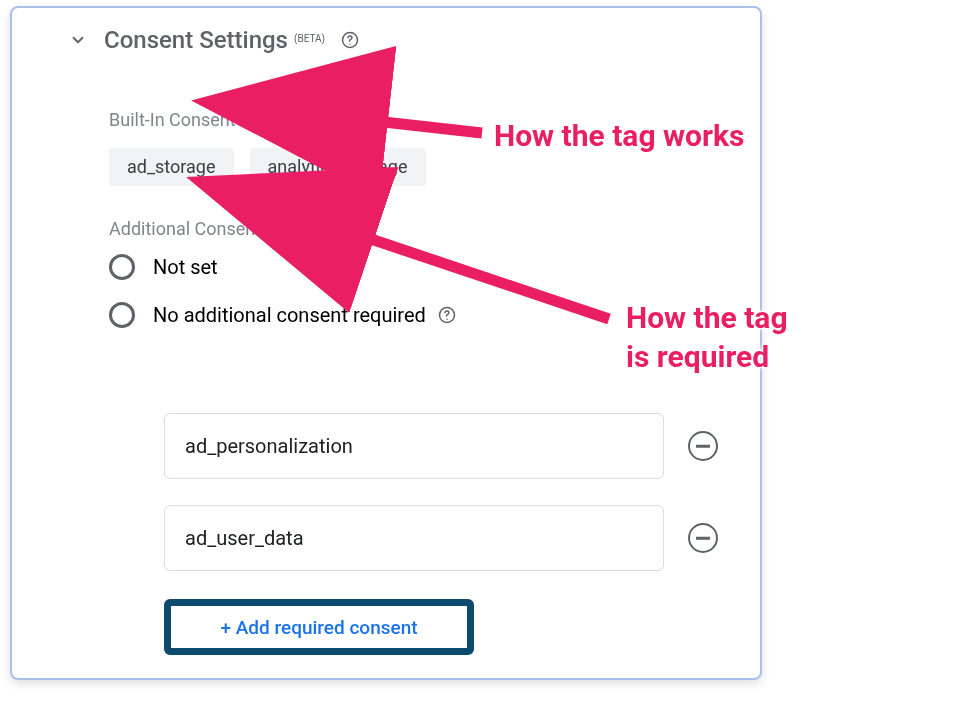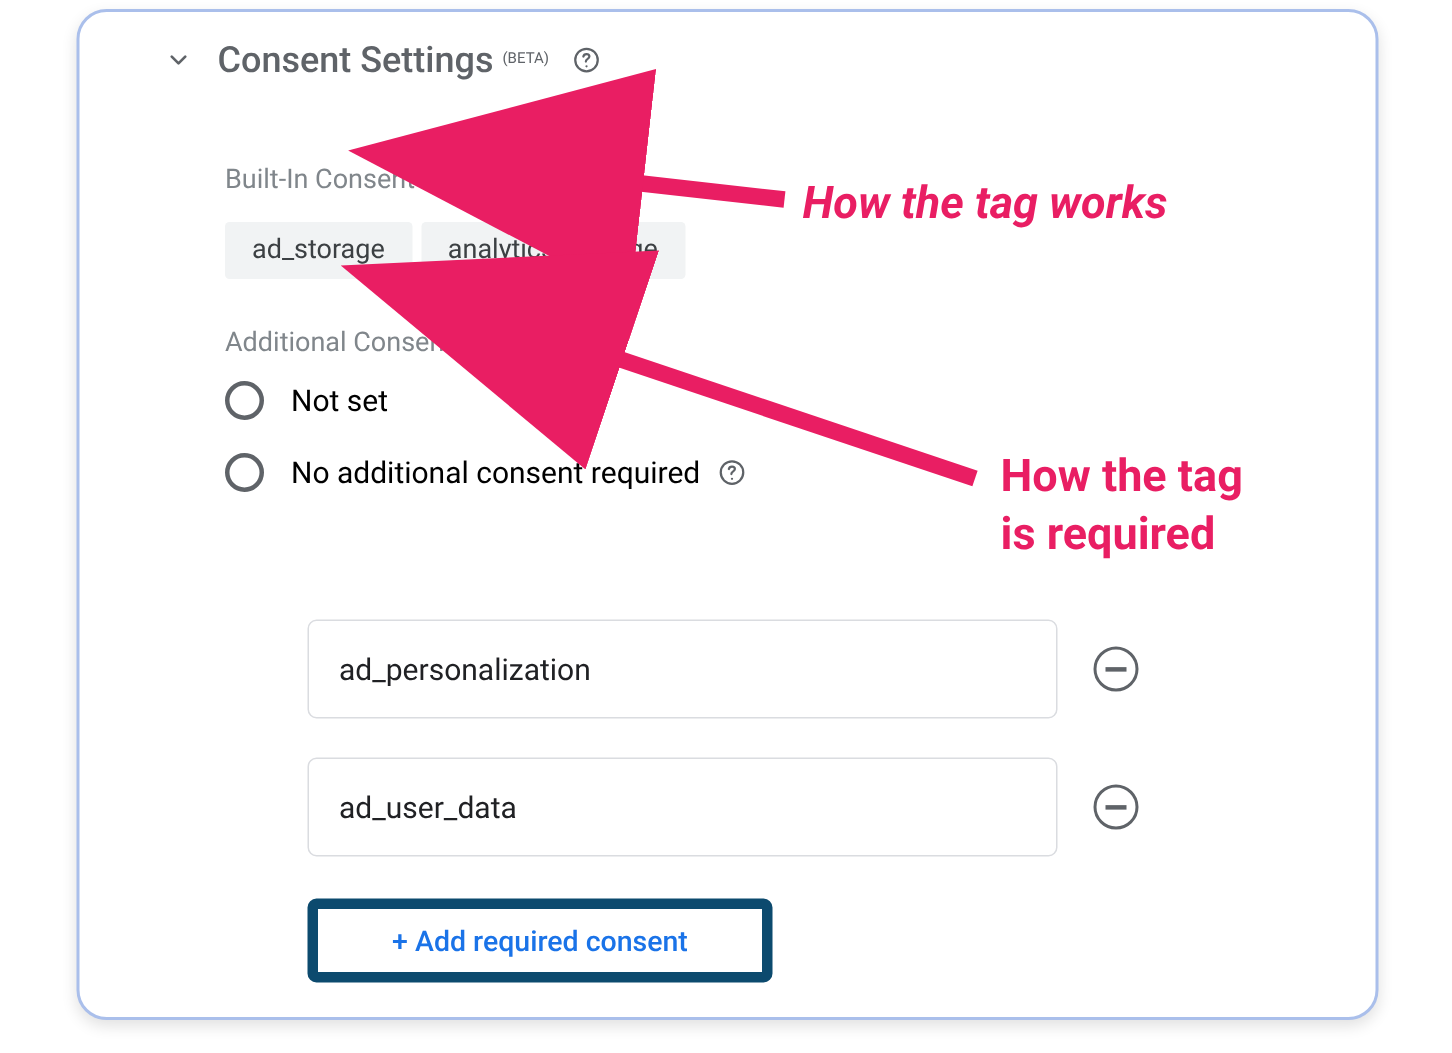--- a/index.html
+++ b/index.html
@@ -14,27 +14,26 @@
     width: 968px;
     height: 702px;
     position: relative;
     background: #fff;
     overflow: hidden;
   }
   .panel {
     position: absolute;
     left: 10px;
     top: 6px;
-    width: 868px;
+    width: 752px;
     height: 674px;
     border: 2px solid #aabfeb;
-    border-radius: 20px;
+    border-radius: 8px;
     background: #fff;
     box-shadow: 0 4px 10px rgba(0,0,0,0.12);
-    margin-left: 41px;
   }
 
   
   .header-row {
     position: absolute;
     left: 54px;
     top: 18px;
     display: flex;
     align-items: center;
     gap: 14px;
@@ -86,21 +85,21 @@
   .section-label {
     font-size: 18px;
     color: #80868b;
     font-weight: 400;
   }
   .chips {
     position: absolute;
     left: 97px;
     top: 140px;
     display: flex;
-    gap: 6px;
+    gap: 16px;
   }
   .chip {
     background: #f1f3f4;
     color: #3c4043;
     font-size: 18px;
     padding: 10px 18px;
     border-radius: 3px;
     line-height: 1;
   }
 
@@ -326,18 +325,18 @@
         <marker id="arrowhead" markerWidth="18" markerHeight="14" refX="2" refY="7" orient="auto">
           <path d="M0,0 L18,7 L0,14 Z" fill="#e91e63"></path>
         </marker>
       </defs>
 
       <line x1="470" y1="125" x2="354" y2="112" stroke="#e91e63" stroke-width="11" marker-end="url(#arrowhead)"></line>
 
       <line x1="597" y1="311" x2="341" y2="225" stroke="#e91e63" stroke-width="11" marker-end="url(#arrowhead)"></line>
     </svg>
 
-    <div class="annotation-text" style="left:482px; top:108px;font-style:italic;">How the tag works</div>
+    <div class="annotation-text" style="left:482px; top:108px;">How the tag works</div>
     <div class="annotation-text" style="left:614px; top:290px; white-space:pre;">How the tag
 is required</div>
 
   </div>
 </div>
 
 </body></html>

